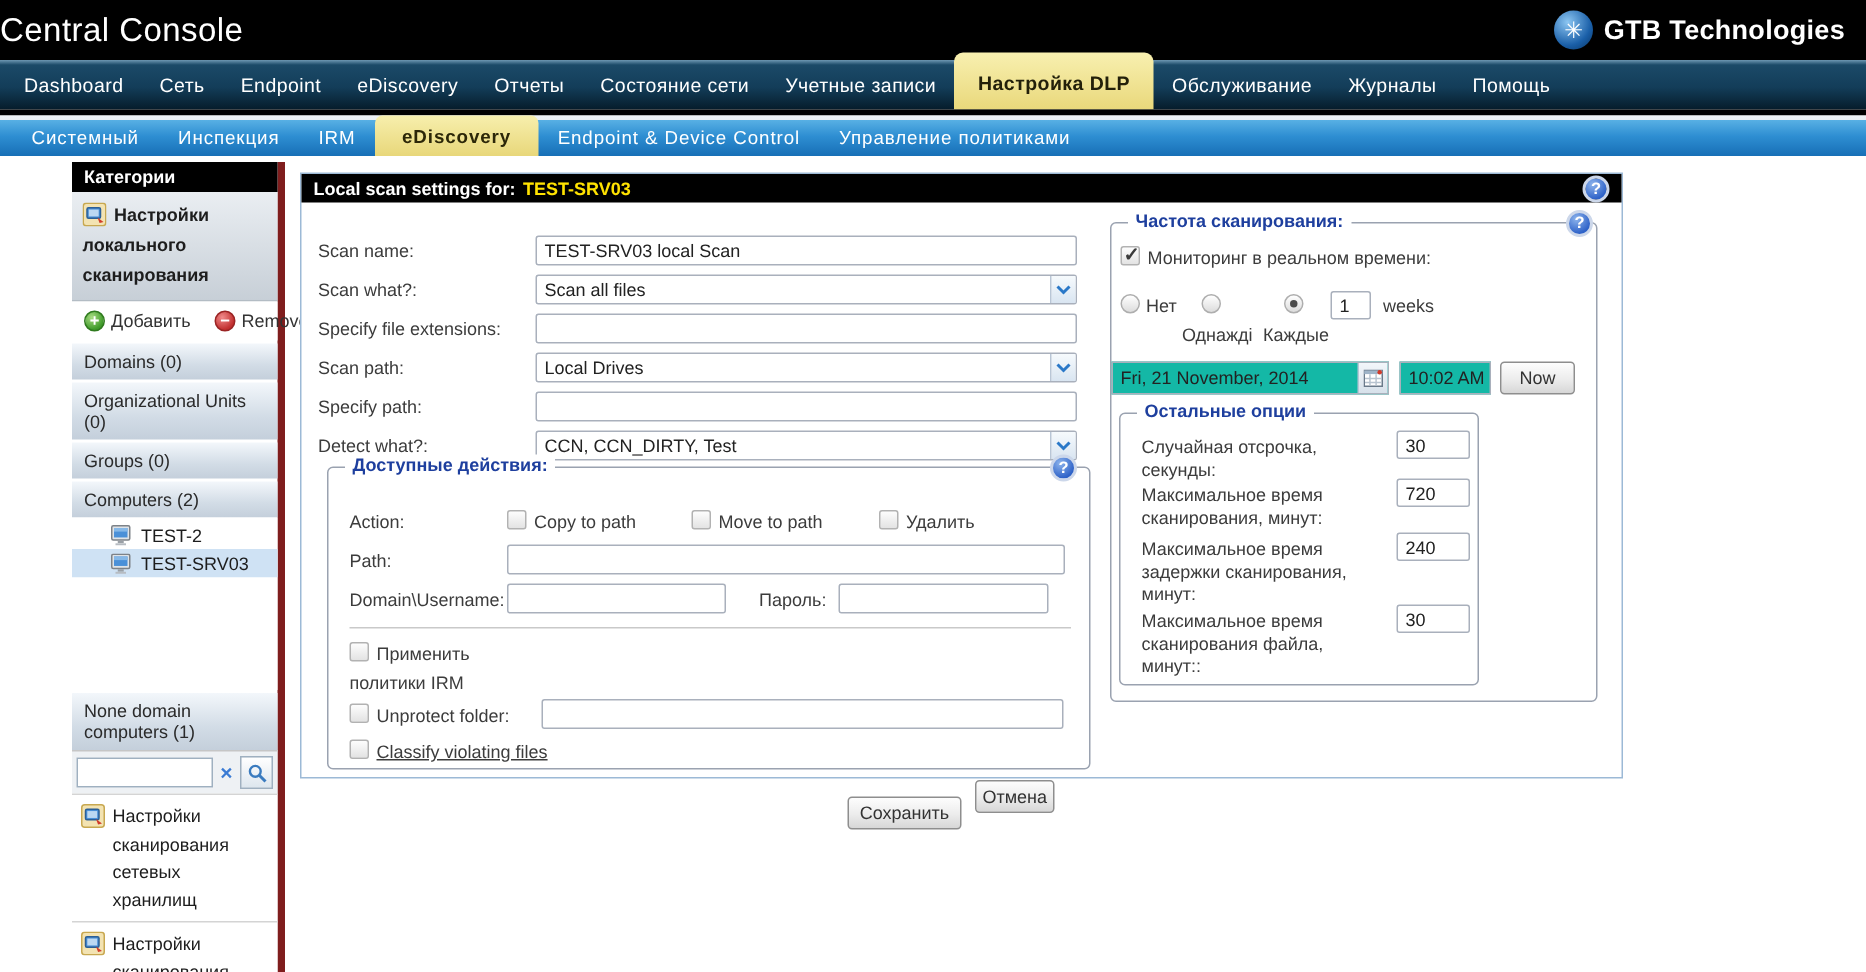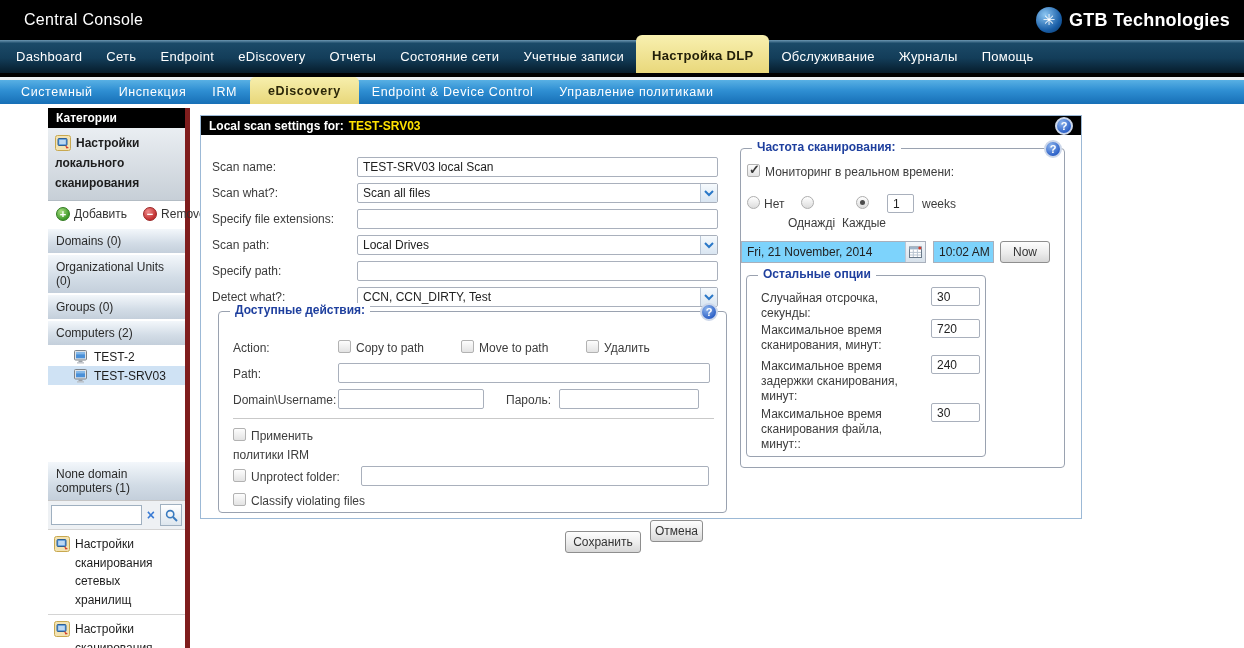--- a/index.html
+++ b/index.html
@@ -3,21 +3,21 @@
 <meta charset="utf-8">
 <style>
   * { margin:0; padding:0; box-sizing:border-box; }
   body { background:#fff; }
   .page { position:relative; width:1244px; height:648px; background:#fff;
           font-family:"Liberation Sans", sans-serif; overflow:hidden; font-size:12px; color:#3c3c3c; }
 
   
   .topbar { position:absolute; left:0; top:0; width:1244px; height:40px; background:#000;
             display:flex; align-items:center; }
-  .app-title { color:#fff; font-size:16px; padding-left:24px; letter-spacing:.3px; }
+  .app-title { color:#fff; font-size:22px; letter-spacing:.3px; }
   .brand { margin-left:auto; display:flex; align-items:center; gap:7px; padding-right:14px; }
   .brand-circle { width:26px; height:26px; border-radius:50%;
                   background:radial-gradient(circle at 35% 30%, #8cc6f2, #1a5fa8 62%, #083463);
                   color:#fff; display:flex; align-items:center; justify-content:center; font-size:15px; }
   .brand-name { color:#fff; font-size:18px; font-weight:bold; letter-spacing:.2px; }
 
   
   .nav { position:absolute; left:0; top:40px; width:1244px; height:33px;
          background:linear-gradient(#6d97b2 0%, #1b4a68 10%, #133d59 55%, #061c2b 100%);
          display:flex; align-items:stretch; padding-left:4px; }
@@ -96,21 +96,21 @@
               font-size:13px; font-weight:bold; color:#3a3a3a; }
   .radio { position:absolute; width:13px; height:13px; border:1px solid #aeaeae; border-radius:50%;
            background:linear-gradient(#fff,#dcdcdc); cursor:pointer; }
   .radio.selected::after { content:""; position:absolute; left:3px; top:3px; width:5px; height:5px;
            border-radius:50%; background:#4c4c4c; }
   .divline { position:absolute; height:1px; background:#c9c9c9; }
 
   .btn { position:absolute; height:22px; border:1px solid #8e8e8e; border-radius:3px;
          background:linear-gradient(#fdfdfd 0%, #ececec 55%, #d7d7d7 100%);
          font:12px "Liberation Sans",sans-serif; color:#333; text-align:center; line-height:20px; cursor:pointer; }
-  .datebox { position:absolute; height:22px; border:1px solid #a9b0bc; background:#7dd3fc;
+  .datebox { position:absolute; height:22px; border:1px solid #a9b0bc; background:#14b8a6;
              display:flex; align-items:center; padding-left:5px; color:#222; }
   .cal-btn { margin-left:auto; width:20px; align-self:stretch; background:linear-gradient(#f2f6fa,#d7e1ea);
              border-left:1px solid #b9c6d6; display:flex; align-items:center; justify-content:center; cursor:pointer; }
 </style>
 </head>
 <body>
 
 <div class="page">
 
   <div class="topbar">
@@ -315,21 +315,21 @@
 
         <span class="checkbox" style="left:14px; top:116px;"></span>
         <span class="flabel" style="left:32px; top:117px;">Применить</span>
         <span class="flabel" style="left:14px; top:136px;">политики IRM</span>
 
         <span class="checkbox" style="left:14px; top:157px;"></span>
         <span class="flabel" style="left:32px; top:158px;">Unprotect folder:</span>
         <input class="tinput" style="left: 142px; top: 154px; width: 348px;" value="">
 
         <span class="checkbox" style="left:14px; top:181px;"></span>
-        <span class="flabel" style="left:32px; top:182px;">Classify violating files</span>
+        <span class="flabel" style="left:32px; top:182px;text-decoration:underline;">Classify violating files</span>
       </div>
 
       <div class="fset" style="left:539px; top:13px; width:325px; height:320px;">
         <span class="legend">Частота сканирования:</span>
         <span class="help" style="right:2px; top:-9px;">?</span>
 
         <span class="checkbox checked" style="left:6px; top:15px;"></span>
         <span class="flabel" style="left:24px; top:16px;">Мониторинг в реальном времени:</span>
 
         <span class="radio" style="left:6px; top:47px;"></span>

